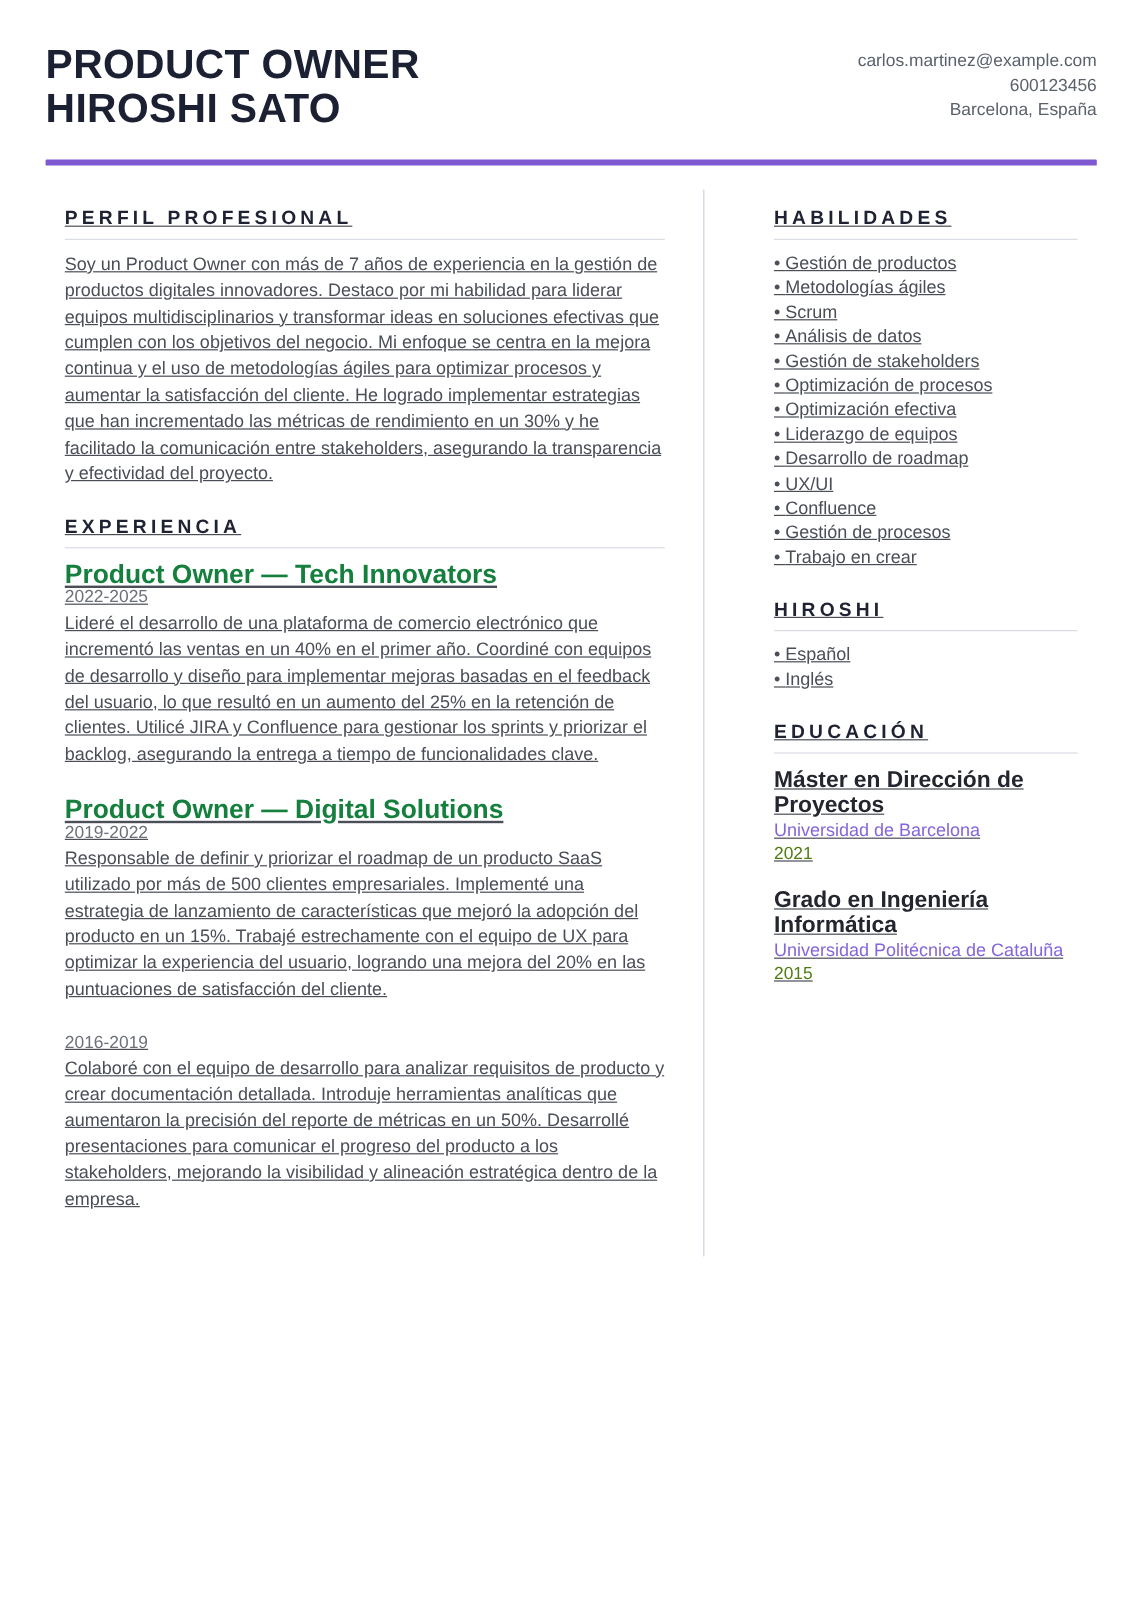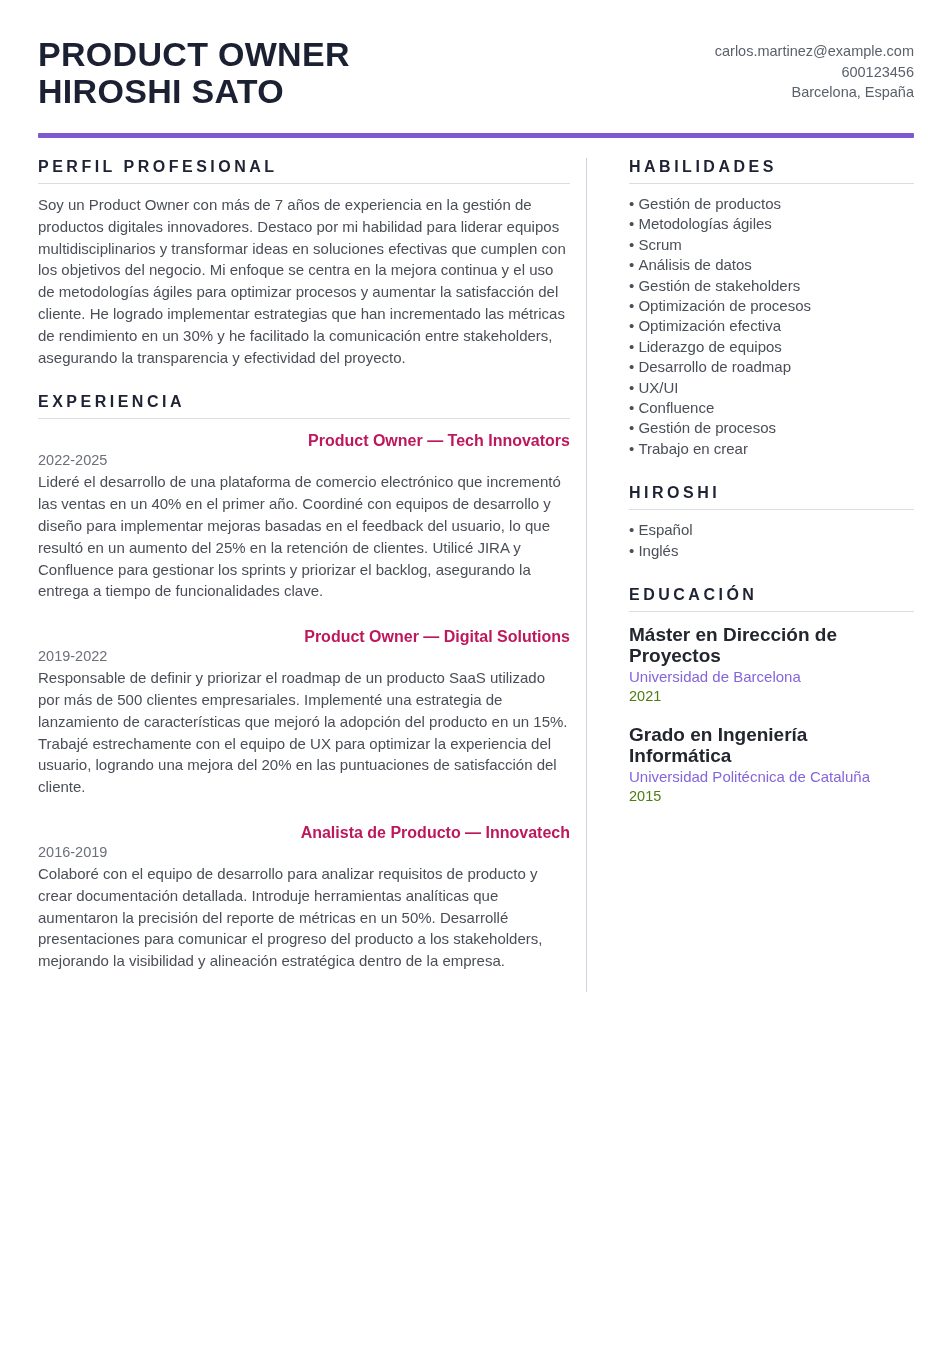--- a/index.html
+++ b/index.html
@@ -55,21 +55,21 @@
   .col-left  { width: 532px; flex: 0 0 532px; }
   .divider   {
     width: 1px;
     background: #ccd4de;
     margin-left: 16px;
     margin-bottom: -20px;
   }
   .col-right { flex: 1; margin-left: 42px; }
 
   
-  .section { margin: 0; }
+  .section { margin: 16px; text-decoration: underline; }
   .section + .section { margin-top: 25px; }
   .section-heading {
     margin: 0 0 10px 0;
     font-size: 16px;
     font-weight: 700;
     letter-spacing: 3.5px;
     color: #1e2233;
     padding-bottom: 7px;
     border-bottom: 1px solid #d9dde4;
   }
@@ -79,25 +79,24 @@
     line-height: 21.8px;
     color: #4a4e57;
   }
 
   
   .job { margin-top: 16px; }
   .job:first-of-type { margin-top: 12px; }
   .job + .job { margin-top: 25px; }
   .job-title {
     margin: 0;
-    font-size: 16px;
+    font-size: 22px;
     line-height: 20px;
     font-weight: 700;
-    color: #be185d;
-    text-align: right;
+    color: #15803d;
   }
   .job-dates {
     margin: 1px 0 3px 0;
     font-size: 14.5px;
     color: #6b7079;
   }
 
   
   .bullet-list {
     margin: 0;
@@ -171,21 +170,20 @@
           <p class="body-text">Lideré el desarrollo de una plataforma de comercio electrónico que incrementó las ventas en un 40% en el primer año. Coordiné con equipos de desarrollo y diseño para implementar mejoras basadas en el feedback del usuario, lo que resultó en un aumento del 25% en la retención de clientes. Utilicé JIRA y Confluence para gestionar los sprints y priorizar el backlog, asegurando la entrega a tiempo de funcionalidades clave.</p>
         </div>
 
         <div class="job">
           <h3 class="job-title">Product Owner — Digital Solutions</h3>
           <div class="job-dates">2019-2022</div>
           <p class="body-text">Responsable de definir y priorizar el roadmap de un producto SaaS utilizado por más de 500 clientes empresariales. Implementé una estrategia de lanzamiento de características que mejoró la adopción del producto en un 15%. Trabajé estrechamente con el equipo de UX para optimizar la experiencia del usuario, logrando una mejora del 20% en las puntuaciones de satisfacción del cliente.</p>
         </div>
 
         <div class="job">
-          <h3 class="job-title">Analista de Producto — Innovatech</h3>
           <div class="job-dates">2016-2019</div>
           <p class="body-text">Colaboré con el equipo de desarrollo para analizar requisitos de producto y crear documentación detallada. Introduje herramientas analíticas que aumentaron la precisión del reporte de métricas en un 50%. Desarrollé presentaciones para comunicar el progreso del producto a los stakeholders, mejorando la visibilidad y alineación estratégica dentro de la empresa.</p>
         </div>
       </div>
 
     </div>
 
     <div class="divider"></div>
 
     <div class="col-right">

